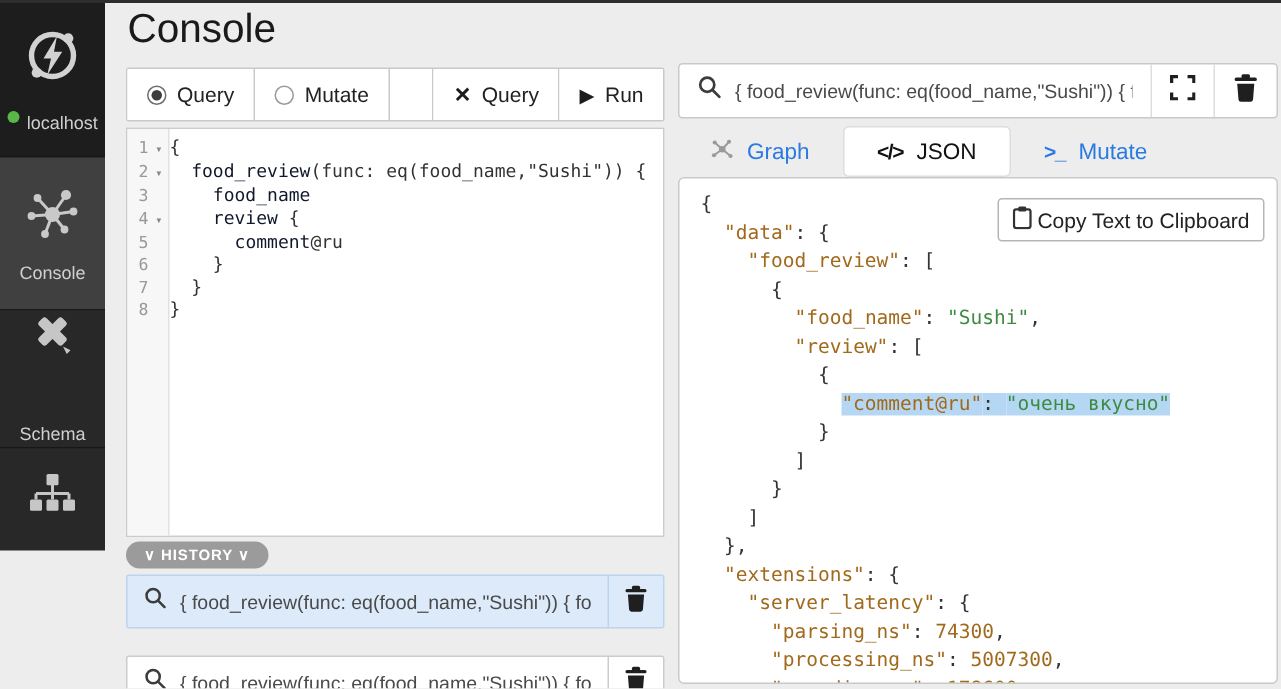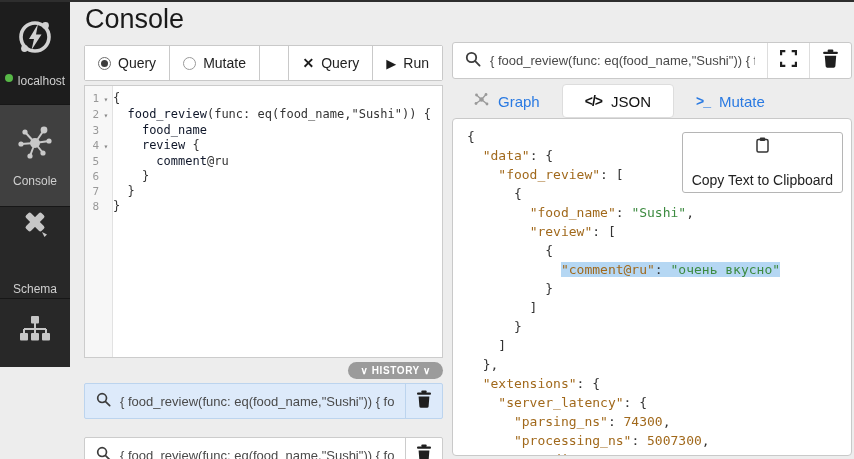--- a/index.html
+++ b/index.html
@@ -41,21 +41,21 @@
   .gutter-bg { position:absolute; left:0; top:0; bottom:0; width:28px; background:#f7f7f7; border-right:1px solid #e2e2e2; }
   .ed-lines { position:absolute; left:0; top:5px; right:0;
               font-family:"DejaVu Sans Mono",monospace; font-size:12px; line-height:15px; }
   .code-row { display:flex; align-items:baseline; }
   .ln { width:14px; text-align:right; color:#999; font-size:11px; flex:none; }
   .fold { width:14px; text-align:center; color:#888; font-size:8px; flex:none; }
   .code-text { white-space:pre; }
   .tk-p  { color:#333; }
   .tk-id { color:#0f172a; }
 
-  .hist-badge-wrap { position:absolute; left:84px; top:360px; width:359px; text-align:right; }
+  .hist-badge-wrap { position:absolute; left:84px; top:360px; width:359px; text-align:left; }
   .hist-badge { display:inline-block; background:#9b9b9b; color:#fff; font-size:10px; font-weight:bold;
                 letter-spacing:.6px; padding:3px 12px; border-radius:9px; cursor:pointer; }
 
   .hist-entry { position:absolute; left:84px; width:359px; height:36px; background:#fff;
                 border:1px solid #ccc; border-radius:2px; display:flex; align-items:stretch; cursor:pointer; }
   .hist-entry.sel { background:#ddeafa; border-color:#bcd4ee; }
   .he-1 { top:383px; } .he-2 { top:437px; }
   .he-main { flex:1; display:flex; align-items:center; gap:9px; padding:0 11px; min-width:0; }
   .he-text { font-size:13px; color:#4a4a4a; white-space:nowrap; overflow:hidden; }
   .he-trash { width:37px; border-left:1px solid #ccc; display:flex; align-items:center; justify-content:center; flex:none; }
@@ -70,23 +70,23 @@
 
   .tabs { position:absolute; left:452px; top:84px; height:34px; display:flex; align-items:stretch; }
   .tab { display:flex; align-items:center; gap:9px; padding:0 22px; font-size:15px; color:#2a7ae2; cursor:pointer; }
   .tab.active { background:#fff; border:1px solid #ddd; border-radius:4px; color:#111; }
   .net-icon-sm { flex:none; }
   .code-glyph { font-weight:bold; color:#111; font-size:14px; letter-spacing:-1px; }
   .req-glyph { font-weight:bold; font-size:14px; letter-spacing:-1px; }
 
   .json-panel { position:absolute; left:452px; top:118px; width:400px; height:338px; background:#fff;
                 border:1px solid #c9c9c9; border-radius:4px; overflow:hidden; }
-  .copy-btn { position:absolute; top:13px; right:8px; display:flex; align-items:center; gap:16px;
+  .copy-btn { position:absolute; top:13px; right:8px; display:flex; align-items:center; gap:4px;
               background:#fff; border:1px solid #b5b5b5; border-radius:3px; padding:4px 9px;
-              font-size:14px; color:#222; cursor:pointer; z-index:2;flex-direction:column; }
+              font-size:14px; color:#222; cursor:pointer; z-index:2; }
   .json-code { position:absolute; left:14px; top:8px;
                font-family:"DejaVu Sans Mono",monospace; font-size:13px; line-height:19px; }
   .tk-key { color:#a1691c; }
   .tk-str { color:#3d8b40; }
   .tk-num { color:#a1691c; }
   .tk-hl  { background:#b5d7f3; }
 </style>
 </head>
 <body>
 

